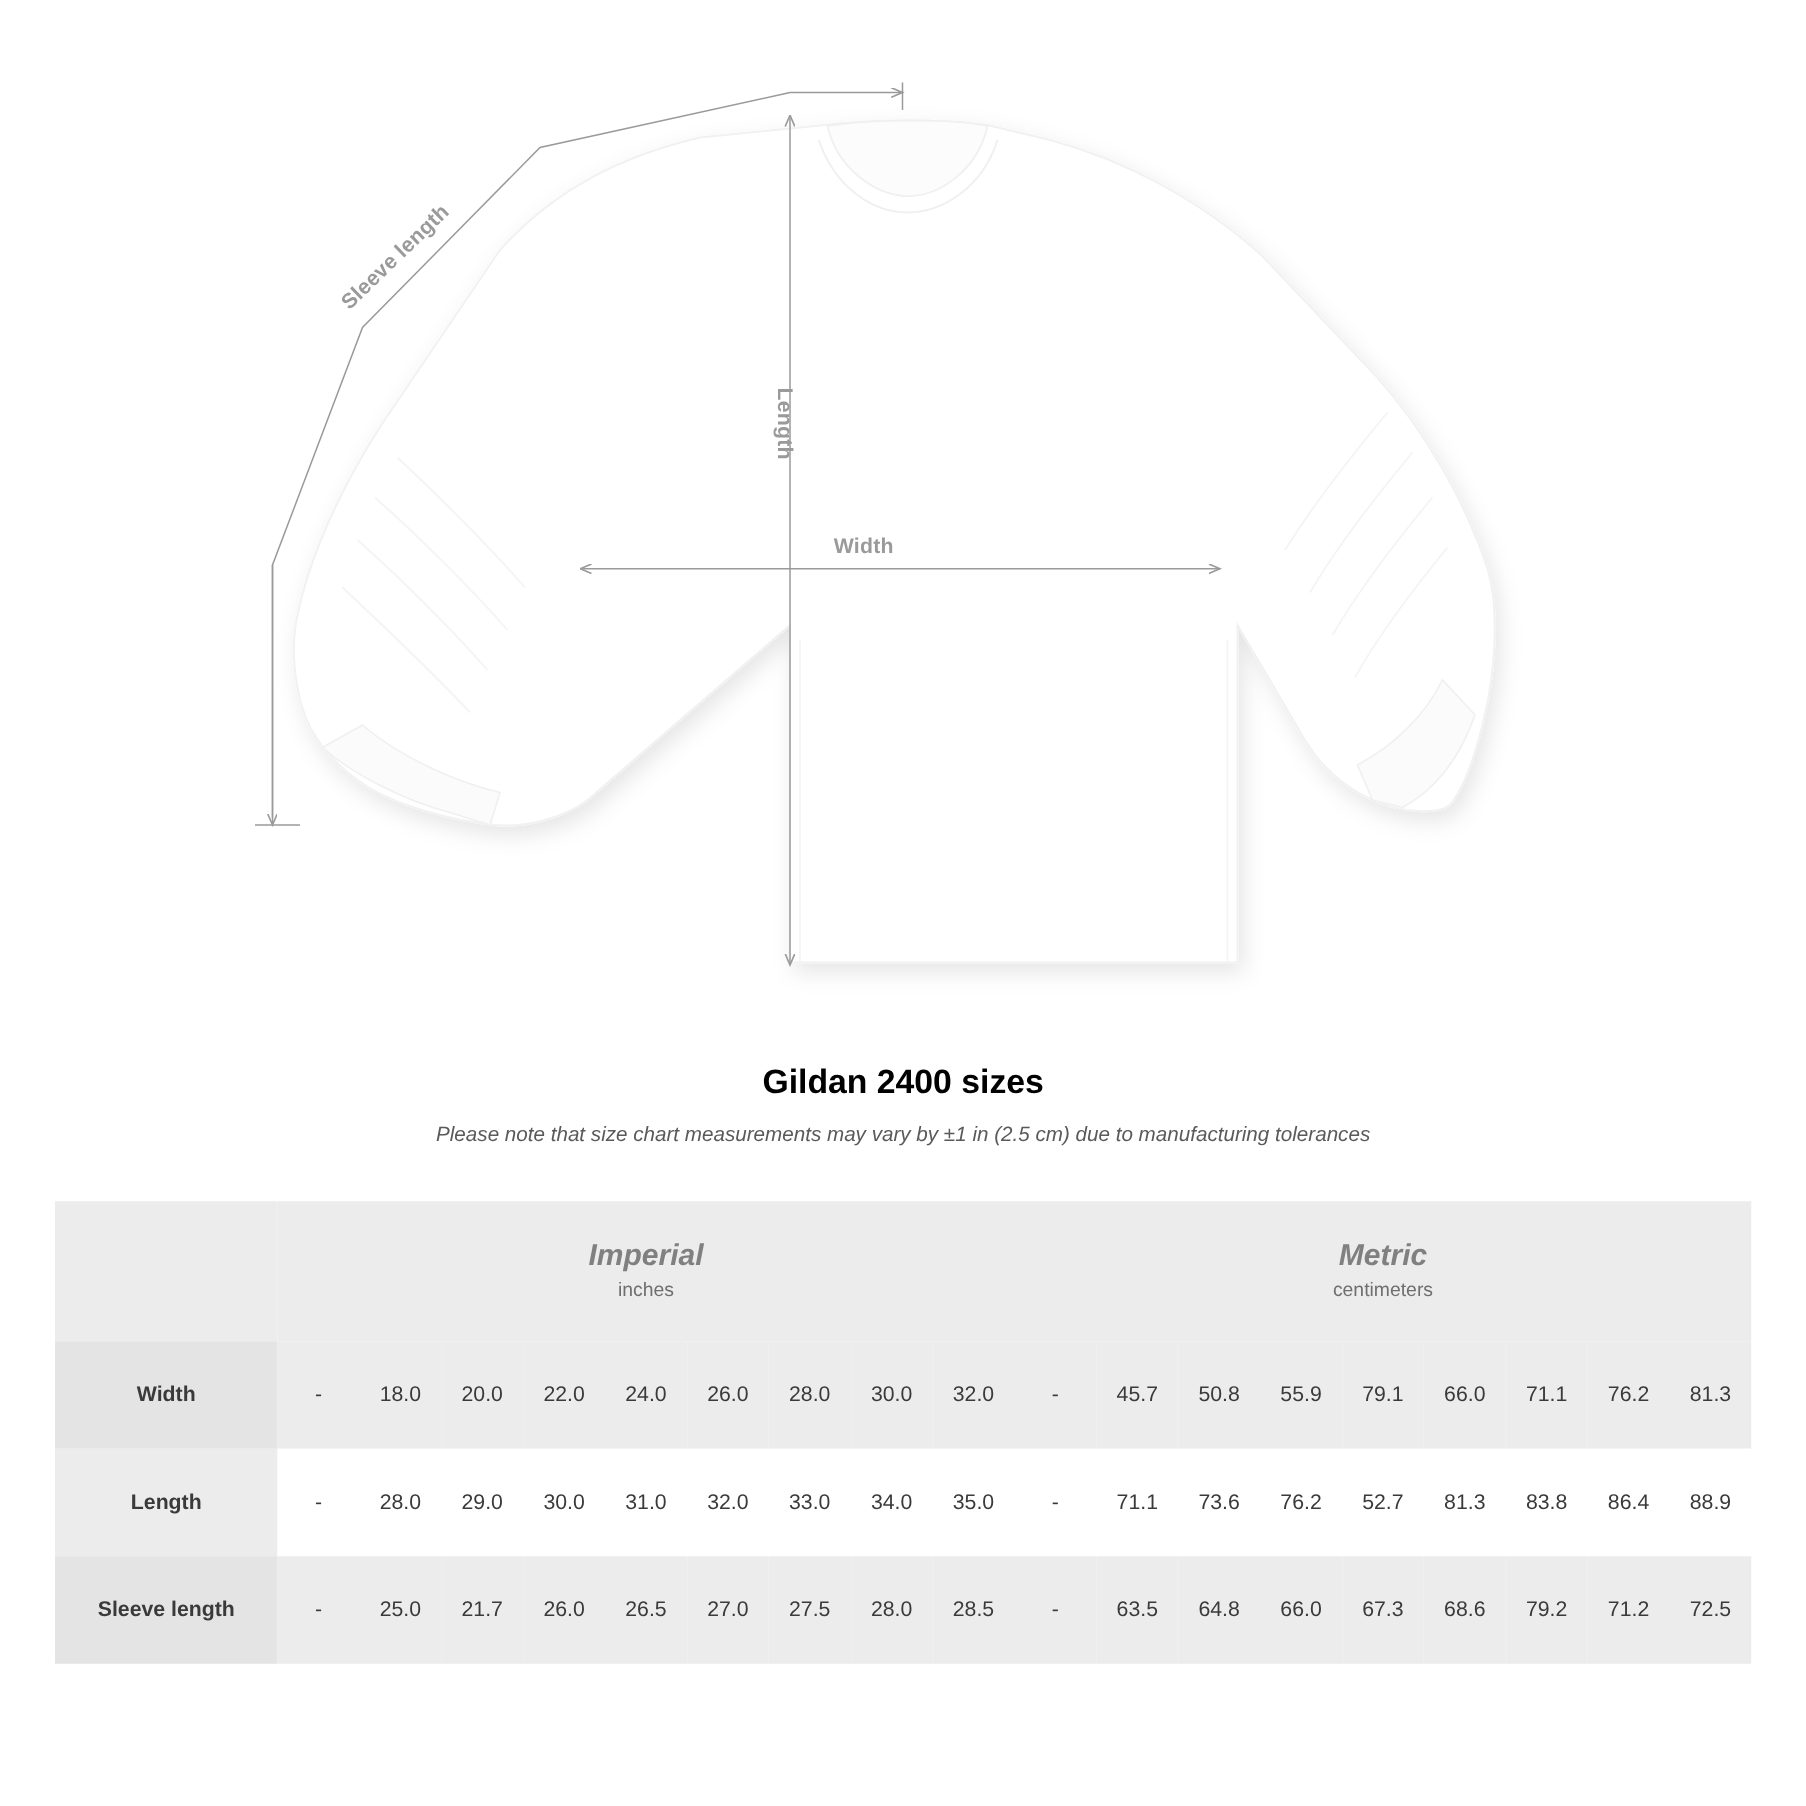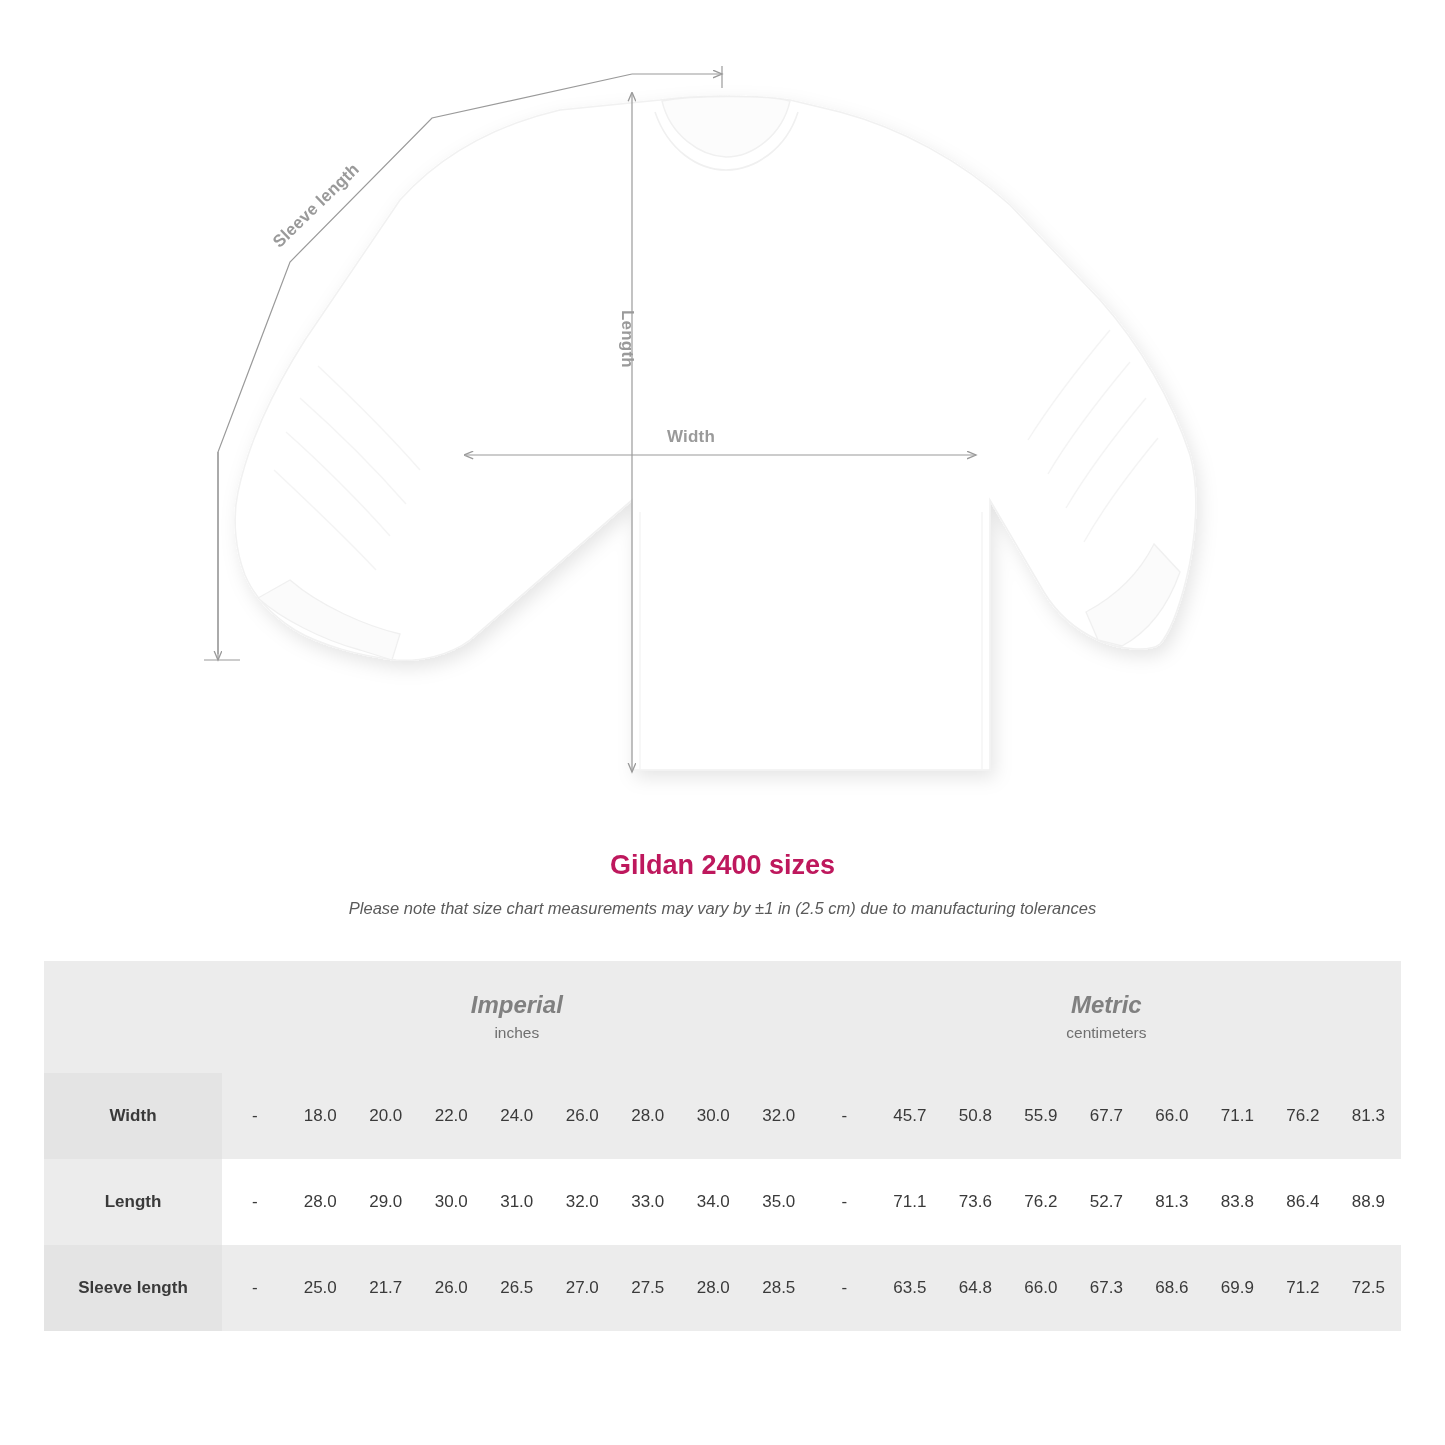--- a/index.html
+++ b/index.html
@@ -53,21 +53,21 @@
   }
 
   
   .title-block {
     text-align: center;
     margin-top: 30px;
   }
   .chart-title {
     font-size: 27px;
     font-weight: bold;
-    color: #be185d;
+    color: #000000;
     margin: 0;
   }
   .chart-note {
     font-size: 16.5px;
     font-style: italic;
     color: #5a5a5a;
     margin: 18px 0 16px 0;
   }
 
   
@@ -266,21 +266,21 @@
         <td>22.0</td>
         <td>24.0</td>
         <td>26.0</td>
         <td>28.0</td>
         <td>30.0</td>
         <td>32.0</td>
         <td>-</td>
         <td>45.7</td>
         <td>50.8</td>
         <td>55.9</td>
-        <td>67.7</td>
+        <td>79.1</td>
         <td>66.0</td>
         <td>71.1</td>
         <td>76.2</td>
         <td>81.3</td>
       </tr>
       <tr class="data-row band-b">
         <td class="rowhead">Length</td>
         <td>-</td>
         <td>28.0</td>
         <td>29.0</td>
@@ -310,19 +310,19 @@
         <td>27.0</td>
         <td>27.5</td>
         <td>28.0</td>
         <td>28.5</td>
         <td>-</td>
         <td>63.5</td>
         <td>64.8</td>
         <td>66.0</td>
         <td>67.3</td>
         <td>68.6</td>
-        <td>69.9</td>
+        <td>79.2</td>
         <td>71.2</td>
         <td>72.5</td>
       </tr>
     </tbody>
   </table>
 </div>
 
 </body></html>

